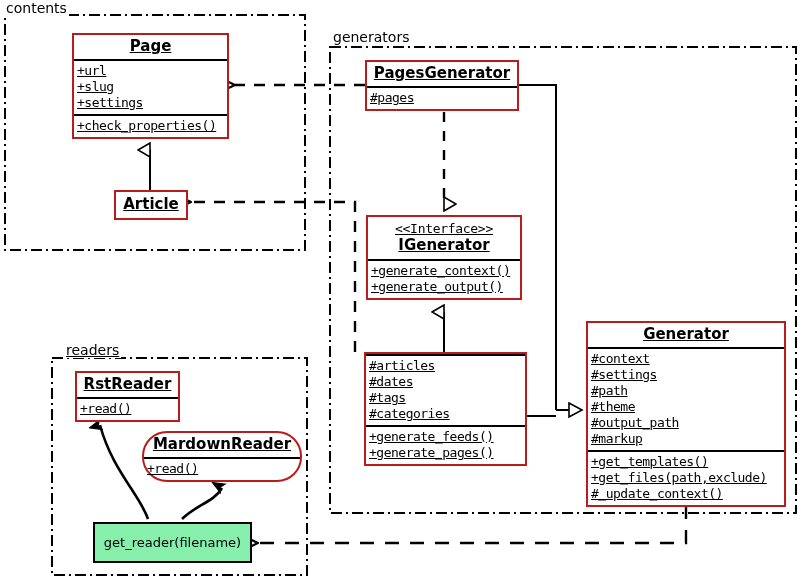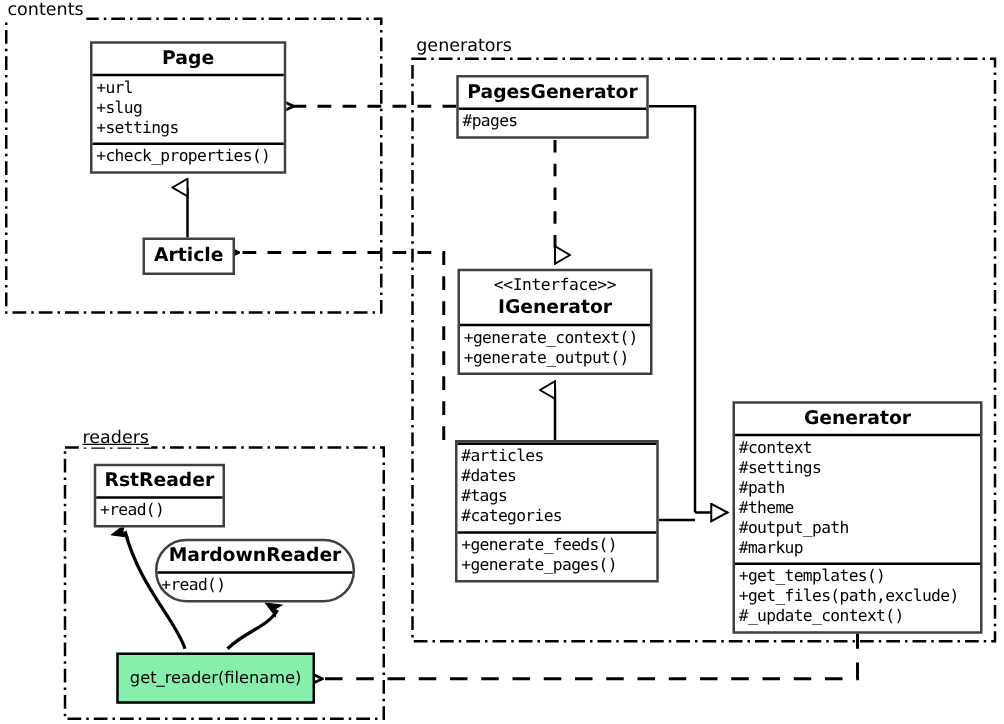--- a/index.html
+++ b/index.html
@@ -30,23 +30,24 @@
     color: #000;
     white-space: nowrap;
     background: #fff;
     padding: 0 2px;
     z-index: 5;
   }
   
   .cls {
     position: absolute;
     box-sizing: border-box;
-    border: 2px solid #404040;
+    border: 2px solid #b91c1c;
     background: #ffffff;
     z-index: 6;
+    text-decoration: underline;
   }
   .cls .hdr {
     box-sizing: border-box;
     text-align: center;
     font-family: "DejaVu Sans", sans-serif;
     font-weight: bold;
     font-size: 15px;
     color: #000;
     padding: 3px 6px 4px 6px;
     line-height: 1.15;
@@ -228,21 +229,21 @@
     </div>
   </div>
 
   <div class="cls" style="left:75px; top:371px; width:105px;">
     <div class="hdr">RstReader</div>
     <div class="sect">
       <div>+read()</div>
     </div>
   </div>
 
-  <div class="cls" style="left:124px; top:431px; width:160px;border-radius:25px;">
+  <div class="cls" style="left:142px; top:431px; width:160px;border-radius:25px;">
     <div class="hdr">MardownReader</div>
     <div class="sect">
       <div>+read()</div>
     </div>
   </div>
 
   <div class="fnbox" style="left:93px; top:522px; width:159px; height:41px;">get_reader(filename)</div>
 
 </div>
 

